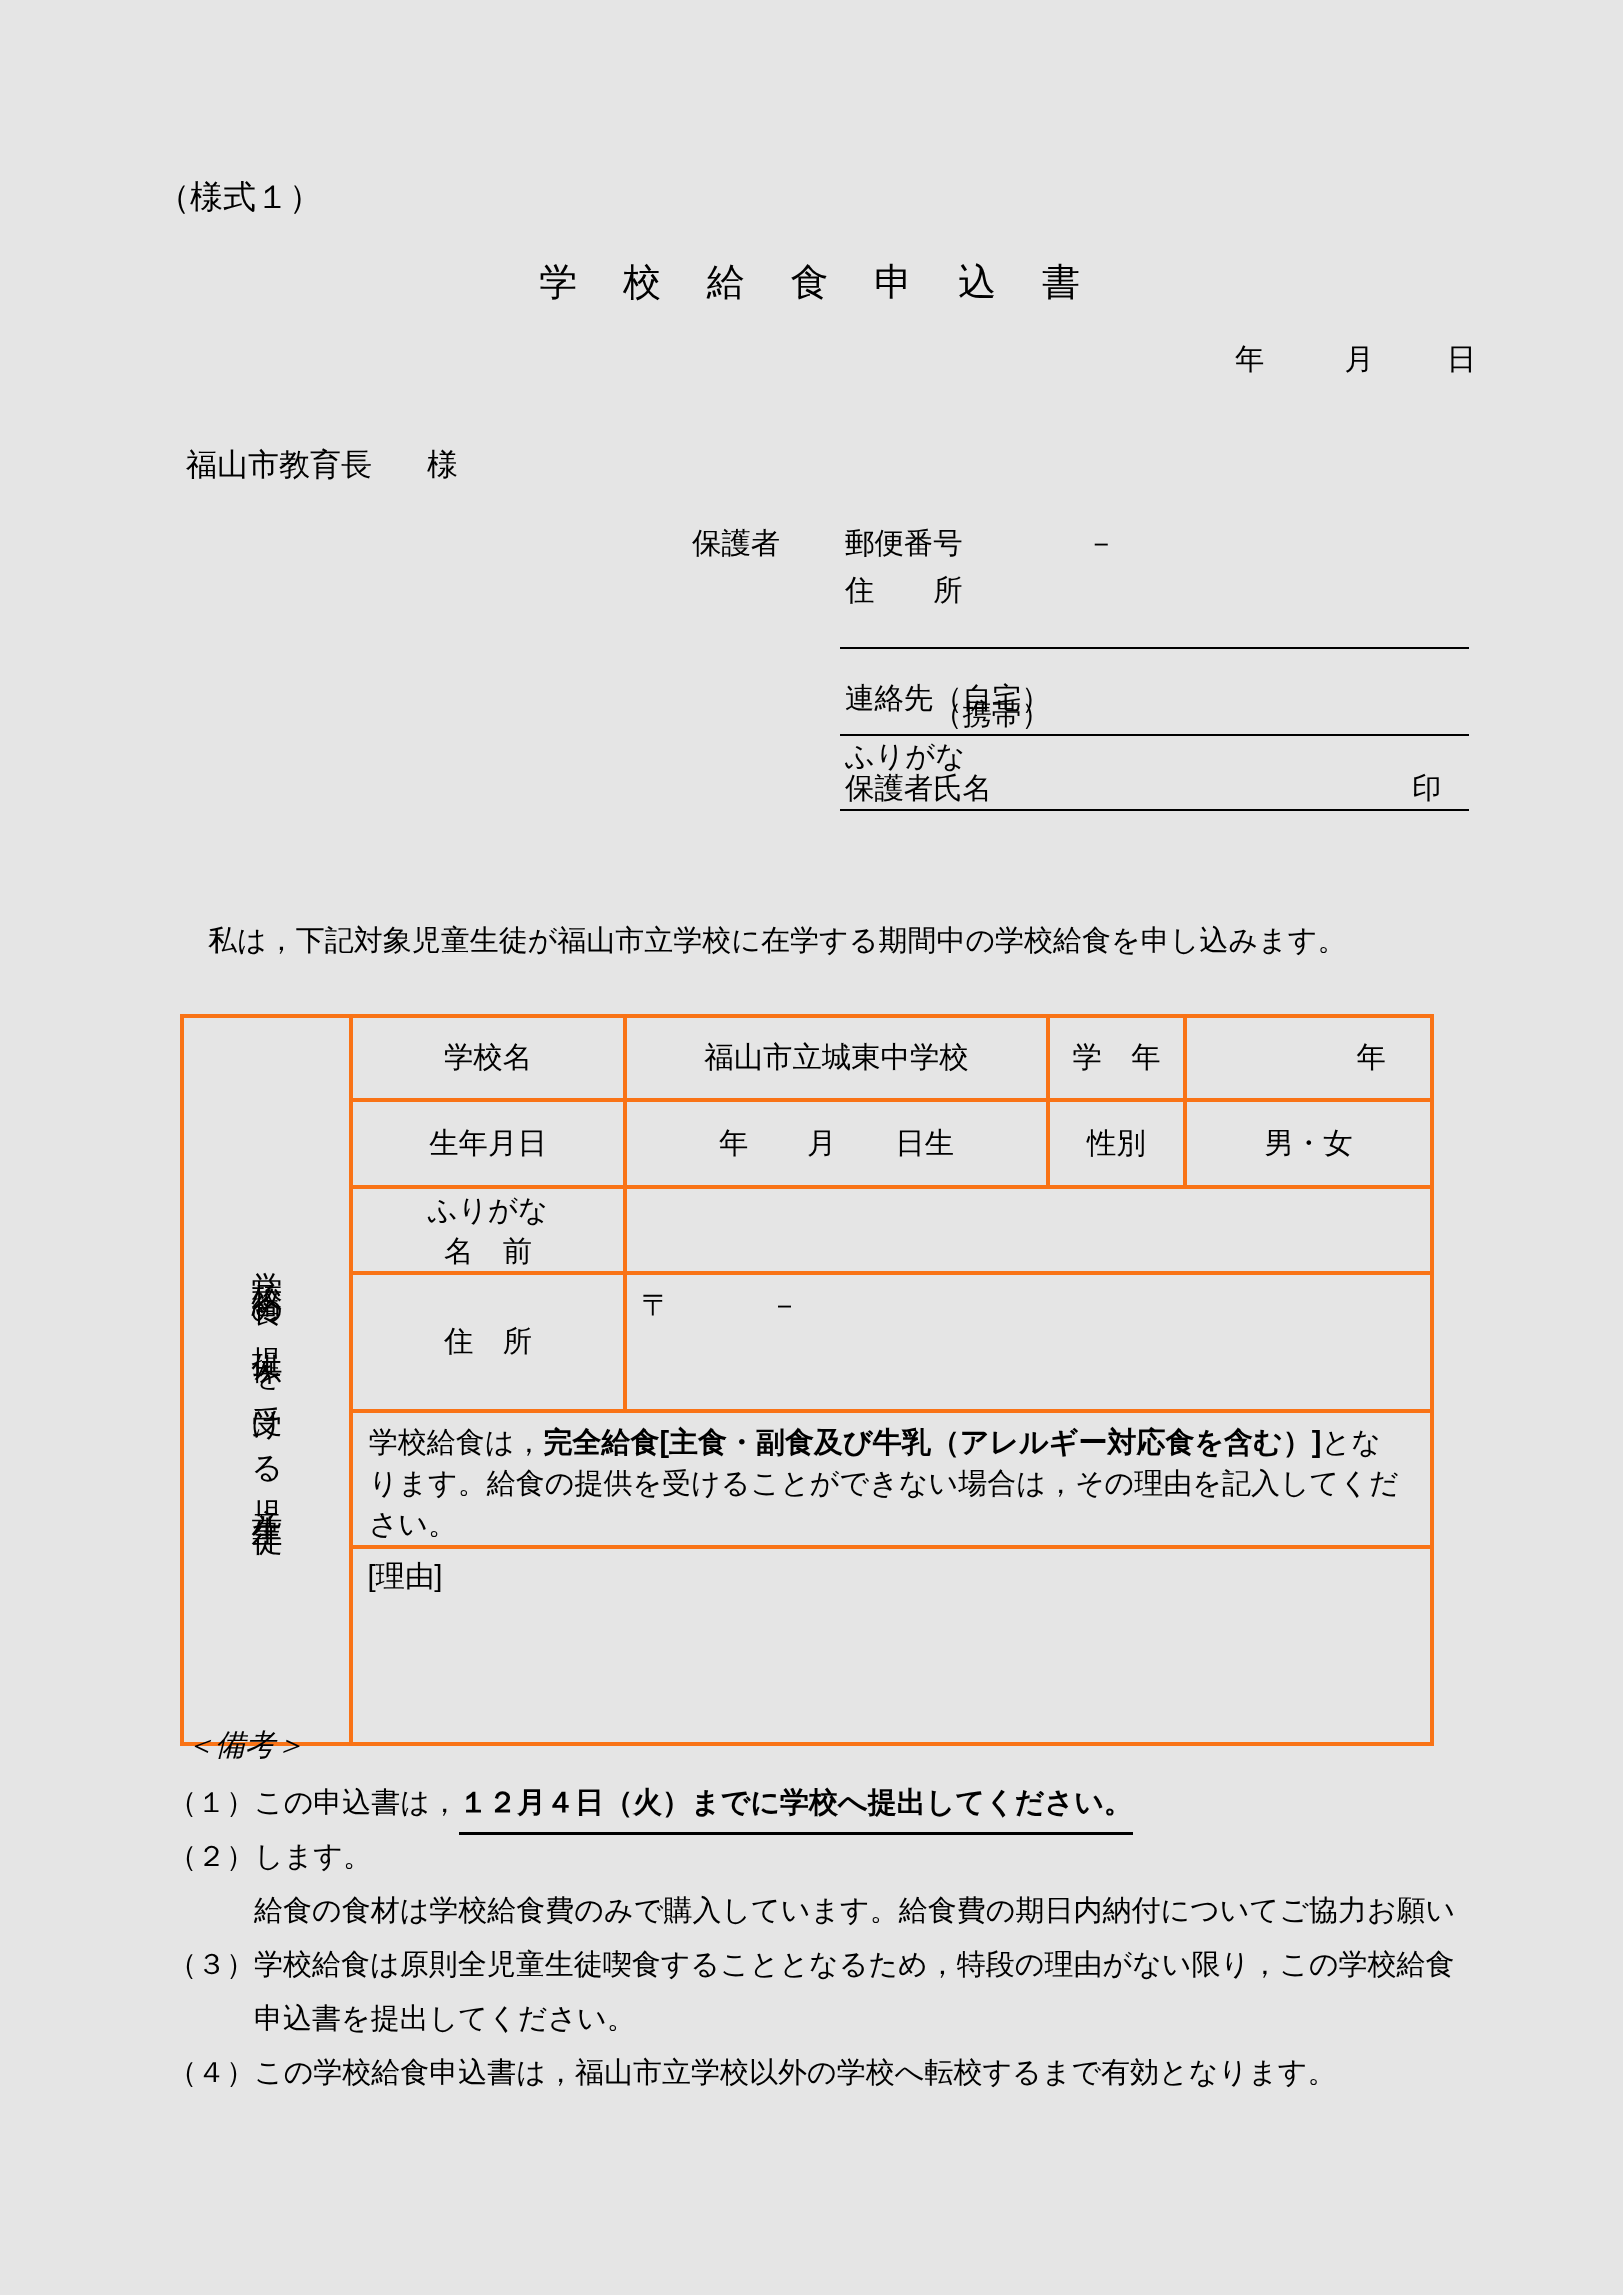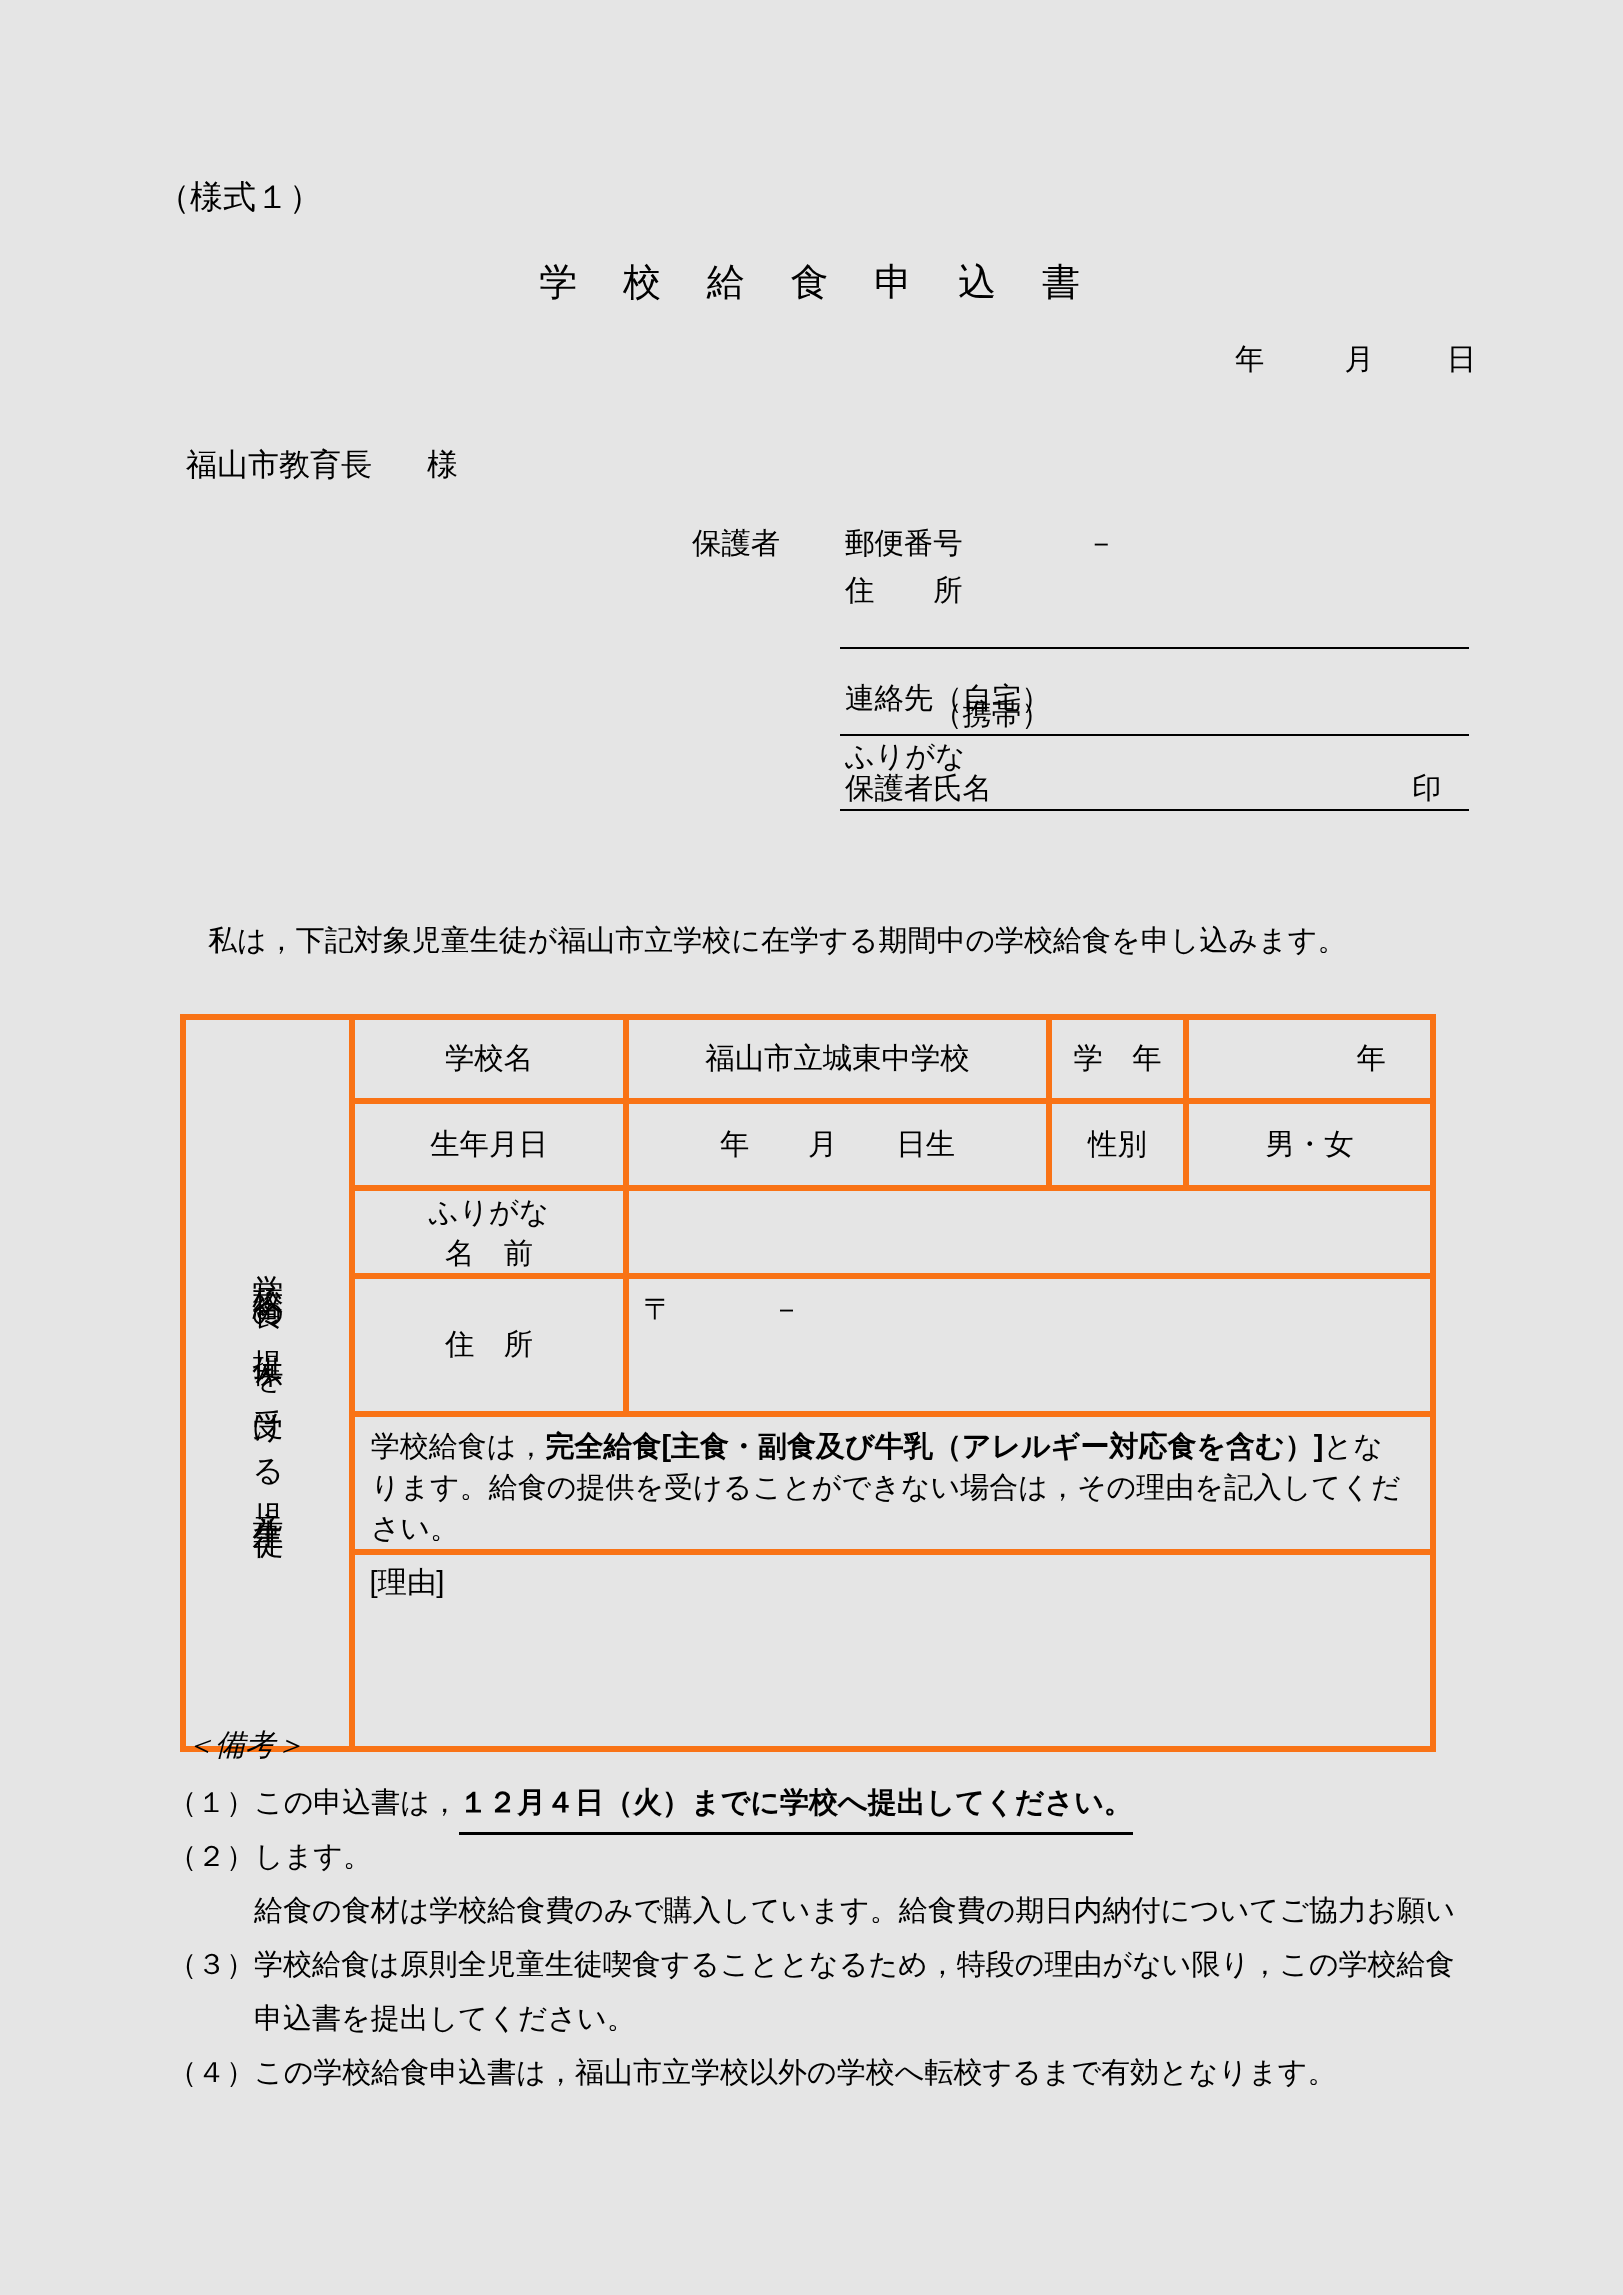--- a/index.html
+++ b/index.html
@@ -37,21 +37,21 @@
   .u3{top:809px;}
 
   .declaration{left:208px;top:921px;font-size:29px;white-space:nowrap;}
 
   
   .main-table{
     position:absolute;left:180px;top:1014px;
     border-collapse:collapse;table-layout:fixed;
     width:1251px;
   }
-  .main-table td{border:6px solid #f97316;font-size:29.4px;padding:0;vertical-align:middle;}
+  .main-table td{border:4px solid #f97316;font-size:29.4px;padding:0;vertical-align:middle;}
   .main-table{border:3.3px solid #000;}
   tr.r1{height:84px;}
   tr.r2{height:87px;}
   tr.r3{height:84px;}
   tr.r4{height:138px;}
   tr.r5{height:133px;}
   tr.r6{height:197px;}
   td.center{text-align:center;}
   td.vhead-cell{text-align:center;vertical-align:middle;}
   .vhead{

